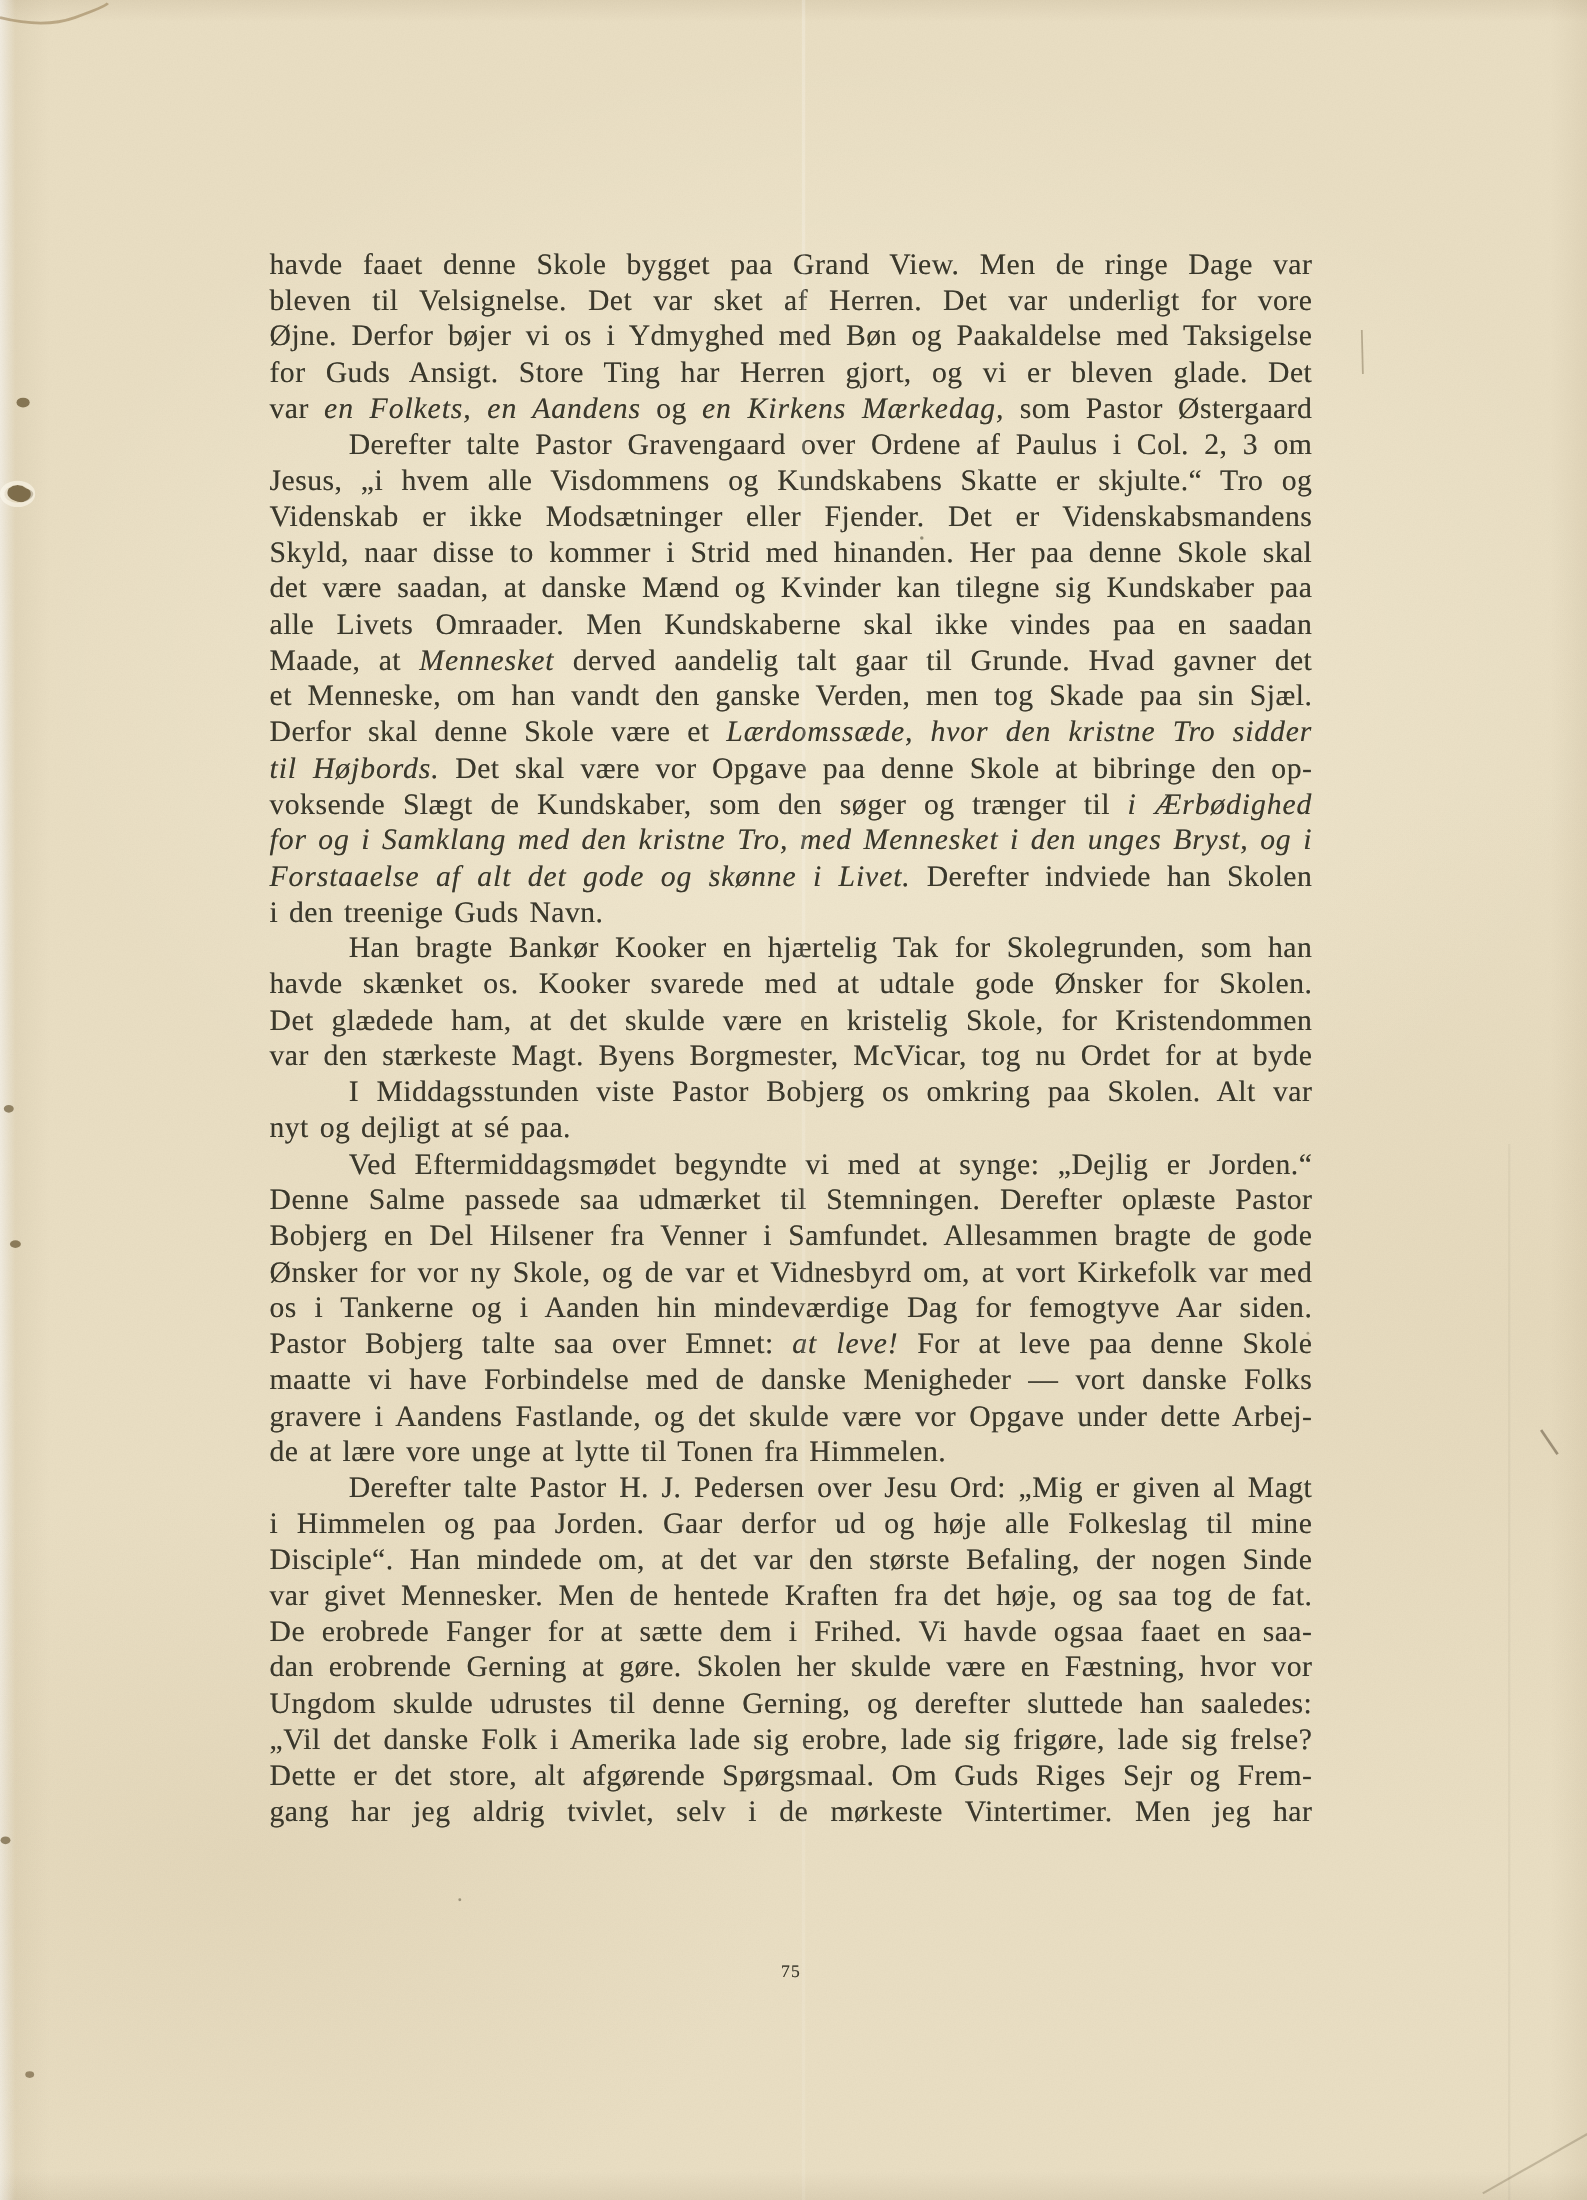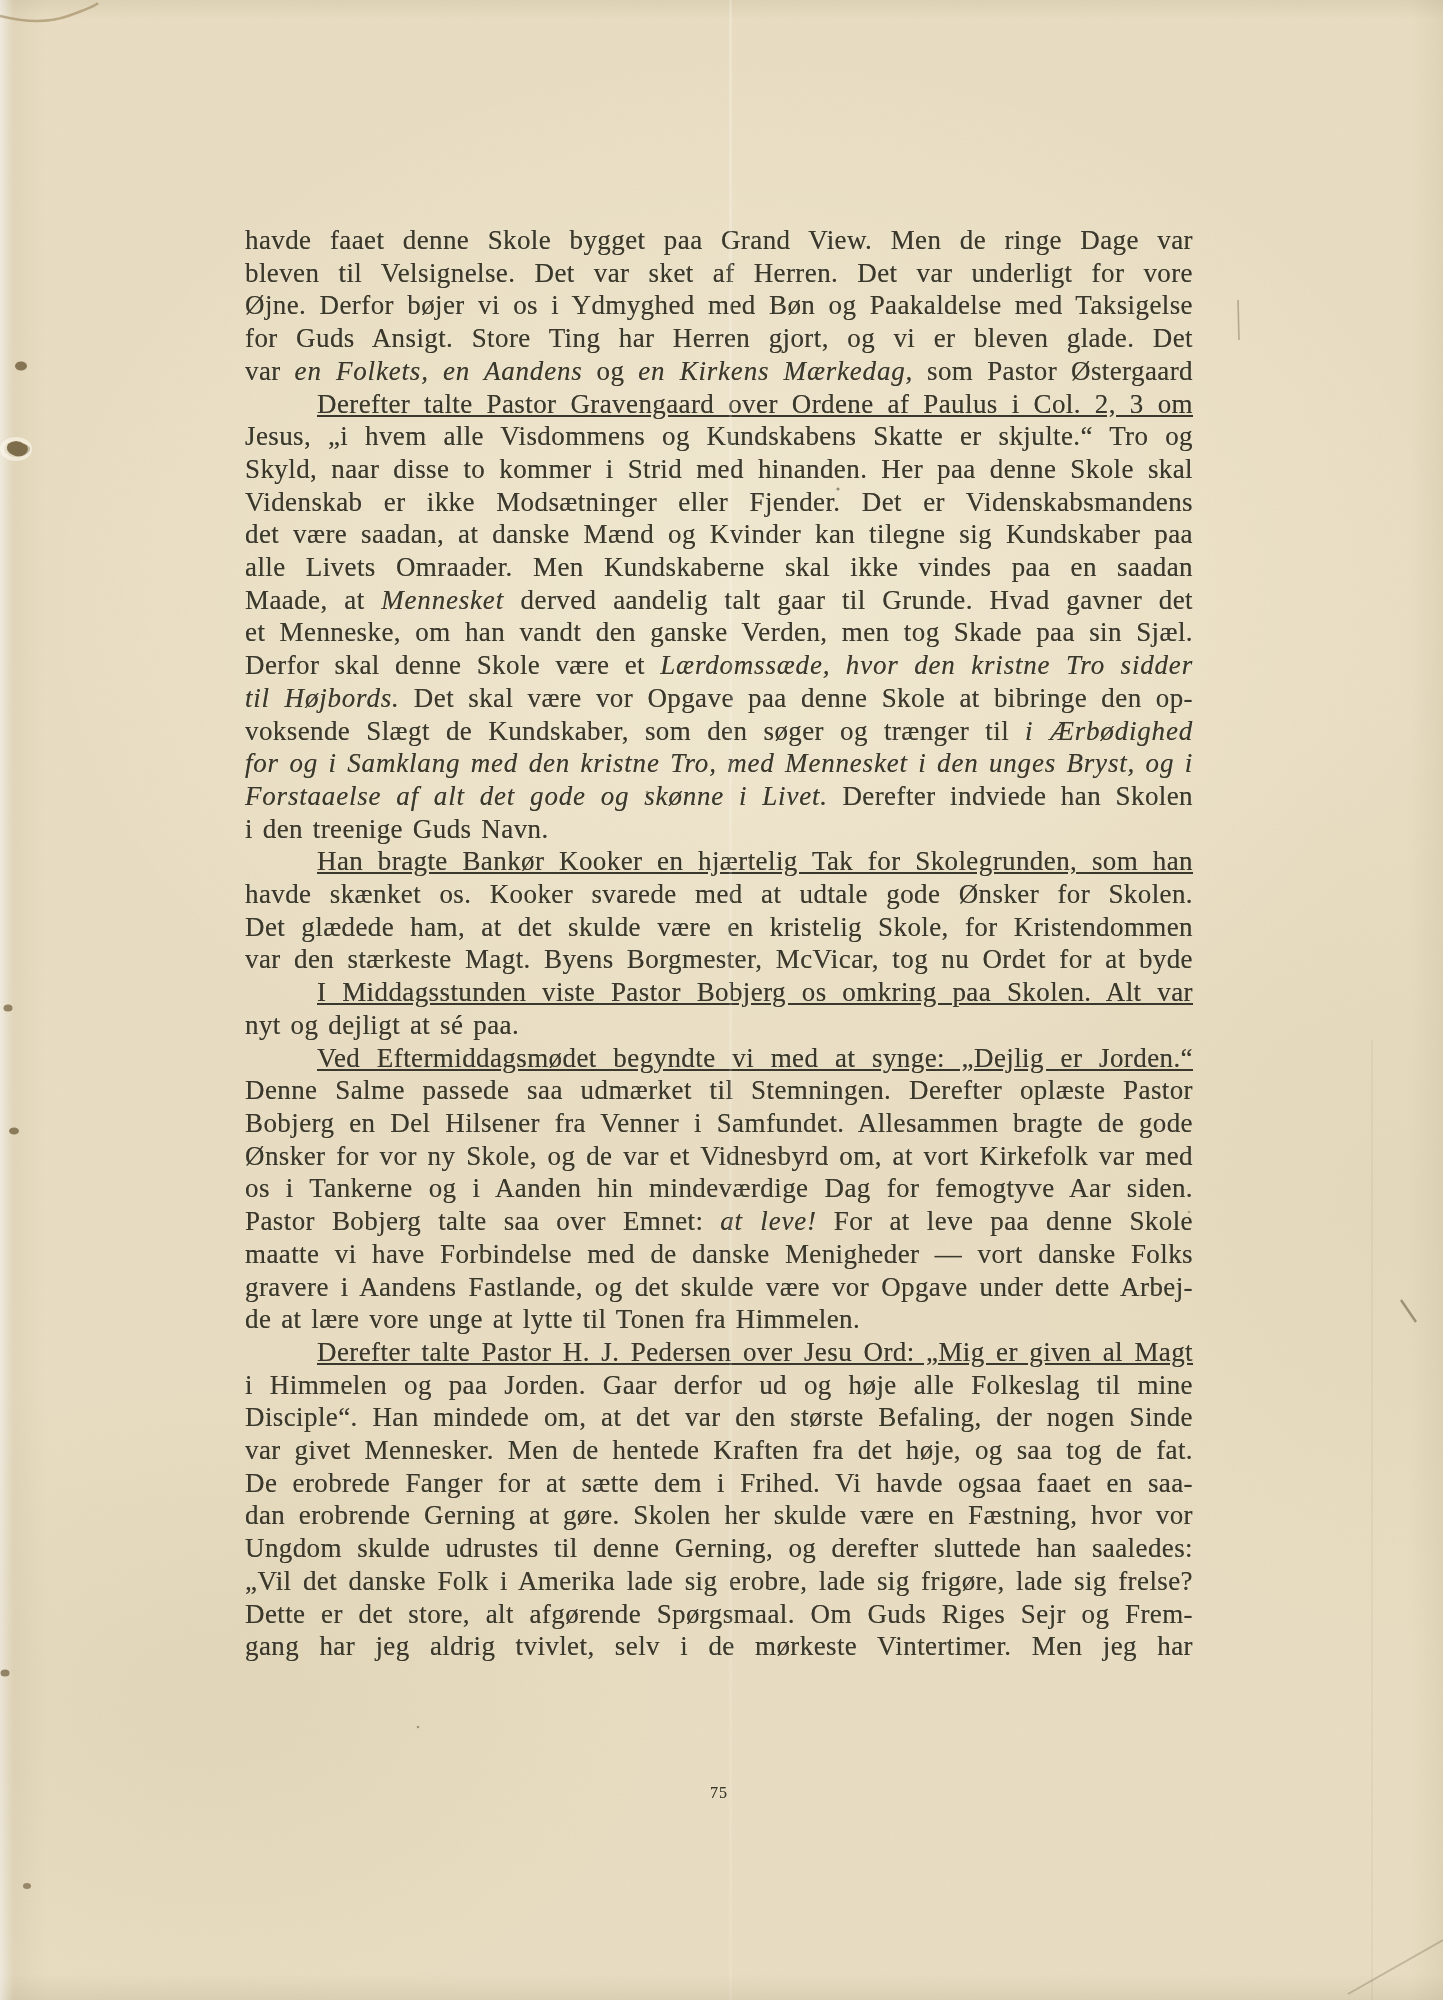--- a/index.html
+++ b/index.html
@@ -23,21 +23,21 @@
     color:var(--ink);
   }
   .line{
     font-size:27px;line-height:32.7px;
     text-align:justify;text-align-last:justify;
     letter-spacing:.015em;word-spacing:.10em;
     text-shadow:0 0 .5px rgba(58,56,44,.55);
     white-space:normal;
   }
   .line.flush{text-align-last:left;}
-  .line.indent{text-indent:72px;text-decoration:underline;}
+  .line.indent{text-indent:72px;}
   .line i{letter-spacing:.03em;}
   .page-number{
     position:absolute;left:245px;top:1779px;width:948px;
     text-align:center;font-size:16px;line-height:28px;color:var(--ink);
     letter-spacing:1px;text-shadow:0 0 .5px rgba(58,56,44,.5);
   }
   .artifacts{position:absolute;left:0;top:0;width:1443px;height:2000px;pointer-events:none;}
   .noise{position:absolute;left:0;top:0;width:1443px;height:2000px;pointer-events:none;mix-blend-mode:multiply;}
   .crease-center{
     position:absolute;left:729px;top:0;width:3px;height:2000px;
@@ -64,22 +64,22 @@
     <div>
       <div class="line"><span>havde faaet denne Skole bygget paa Grand View.  Men de ringe Dage var</span></div>
       <div class="line"><span>bleven til Velsignelse.  Det var sket af Herren.  Det var underligt for vore</span></div>
       <div class="line"><span>Øjne.  Derfor bøjer vi os i Ydmyghed med Bøn og Paakaldelse med Taksigelse</span></div>
       <div class="line"><span>for Guds Ansigt.  Store Ting har Herren gjort, og vi er bleven glade.  Det</span></div>
       <div class="line"><span>var </span><i>en Folkets, en Aandens</i><span> og </span><i>en Kirkens Mærkedag,</i><span> som Pastor Østergaard</span></div>
     </div>
     <div>
       <div class="line indent"><span>Derefter talte Pastor Gravengaard over Ordene af Paulus i Col. 2, 3 om</span></div>
       <div class="line"><span>Jesus, „i hvem alle Visdommens og Kundskabens Skatte er skjulte.“  Tro og</span></div>
+      <div class="line"><span>Videnskab er ikke Modsætninger eller Fjender.  Det er Videnskabsmandens</span></div>
       <div class="line"><span>Skyld, naar disse to kommer i Strid med hinanden.  Her paa denne Skole skal</span></div>
-      <div class="line"><span>Videnskab er ikke Modsætninger eller Fjender.  Det er Videnskabsmandens</span></div>
       <div class="line"><span>det være saadan, at danske Mænd og Kvinder kan tilegne sig Kundskaber paa</span></div>
       <div class="line"><span>alle Livets Omraader.  Men Kundskaberne skal ikke vindes paa en saadan</span></div>
       <div class="line"><span>Maade, at </span><i>Mennesket</i><span> derved aandelig talt gaar til Grunde.  Hvad gavner det</span></div>
       <div class="line"><span>et Menneske, om han vandt den ganske Verden, men tog Skade paa sin Sjæl.</span></div>
       <div class="line"><span>Derfor skal denne Skole være et </span><i>Lærdomssæde, hvor den kristne Tro sidder</i></div>
       <div class="line"><i>til Højbords.</i><span>  Det skal være vor Opgave paa denne Skole at bibringe den op-</span></div>
       <div class="line"><span>voksende Slægt de Kundskaber, som den søger og trænger til </span><i>i Ærbødighed</i></div>
       <div class="line"><i>for og i Samklang med den kristne Tro, med Mennesket i den unges Bryst, og i</i></div>
       <div class="line"><i>Forstaaelse af alt det gode og skønne i Livet.</i><span>  Derefter indviede han Skolen</span></div>
       <div class="line flush"><span>i den treenige Guds Navn.</span></div>

